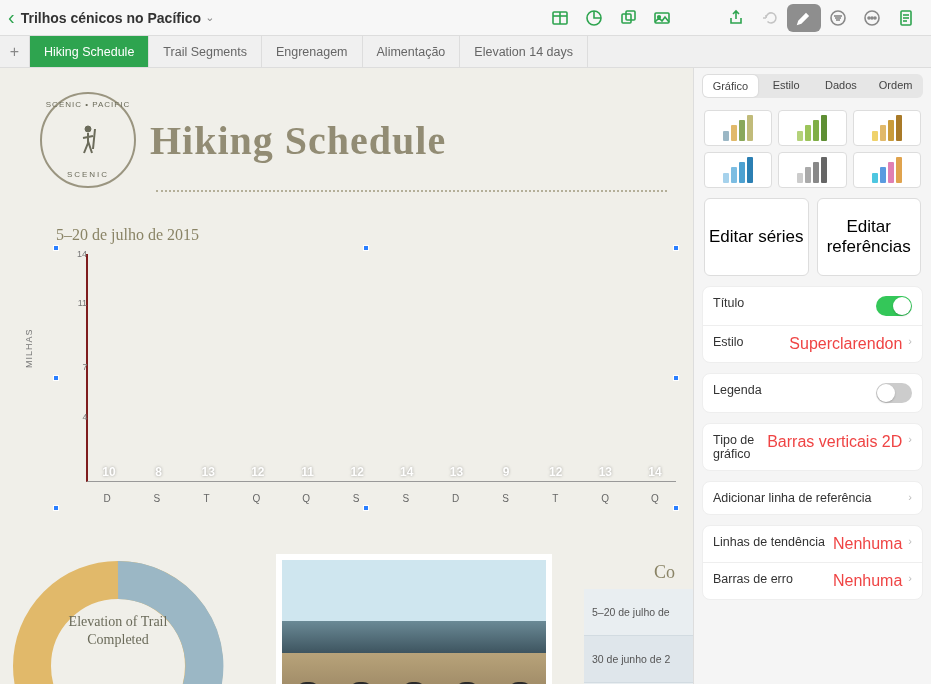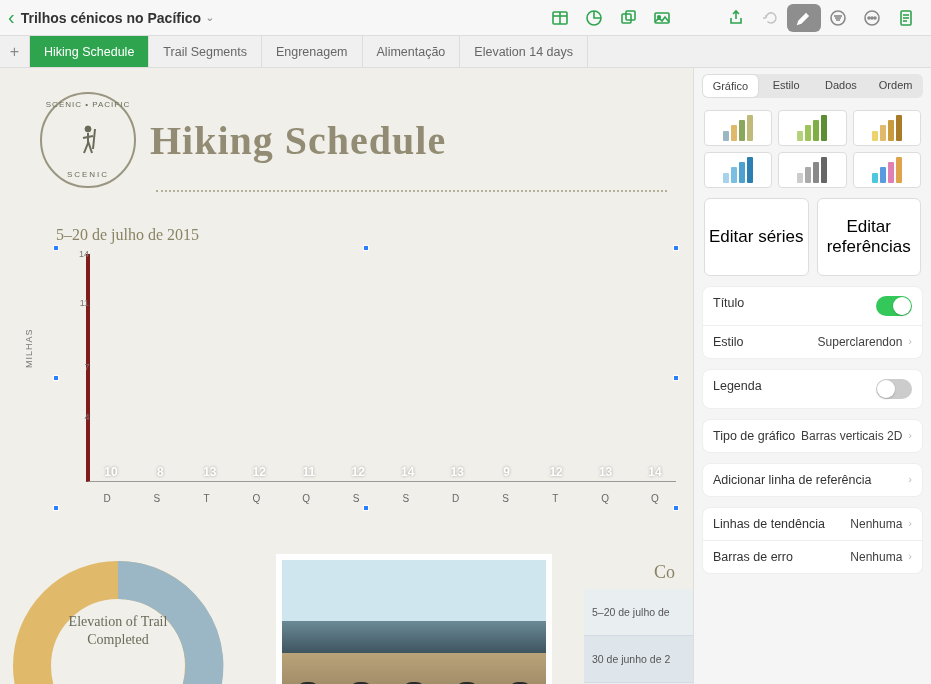--- a/index.html
+++ b/index.html
@@ -35,21 +35,21 @@
 .thumb { height:36px; border:1px solid #ddd; border-radius:4px; background:#fff; display:flex; align-items:flex-end; justify-content:center; gap:2px; padding:4px; cursor:pointer;}
 .thumb span { width:6px; border-radius:1px;}
 
 .btnrow { display:flex; gap:8px; padding:0 10px 10px;}
 .btnrow button { flex:1; background:#fff; border:1px solid #ddd; border-radius:6px; padding:18px 2px; font-size:17px; cursor:pointer;}
 
 .panel { background:#fff; margin:0 8px 10px; border-radius:8px; overflow:hidden; border:1px solid #eee;}
 .row { display:flex; align-items:flex-start; padding:9px 10px; border-bottom:1px solid #eee; font-size:12.5px; cursor:pointer;}
 .row:last-child { border-bottom:none;}
 .row .lbl { flex:1; color:#333;}
-.row .val { color:#404040; font-size:12px;}
+.row .val { color:#ef4444; font-size:16px;}
 .row .chev { color:#bbb; margin-left:6px; font-size:11px;}
 .toggle { width:36px; height:20px; background:#ccc; border-radius:10px; position:relative; cursor:pointer;}
 .toggle::after { content:''; position:absolute; width:18px; height:18px; background:#fff; border-radius:50%; top:1px; left:1px; box-shadow:0 1px 2px rgba(0,0,0,.2);}
 .toggle.on { background:#34c759;}
 .toggle.on::after { left:17px;}
 
 
 .hdr { display:flex; align-items:center; gap:14px; padding:24px 26px 0 40px;}
 .logo { width:96px; height:96px; border:2px solid #9a9580; border-radius:50%; display:flex; flex-direction:column; align-items:center; justify-content:center; font-size:8px; color:#6b6b5a; position:relative; background:#f0efe9;}
 .logo svg { stroke:#6b6b5a; fill:#6b6b5a;}
@@ -60,21 +60,21 @@
 
 .chart-frame { position:absolute; left:56px; top:180px; width:620px; height:260px; }
 .chart-frame .handle { position:absolute; width:6px; height:6px; background:#2a7fff; border:1px solid #fff;}
 .chart-frame .h-tl{top:-3px;left:-3px;} .chart-frame .h-tr{top:-3px;right:-3px;}
 .chart-frame .h-bl{bottom:-3px;left:-3px;} .chart-frame .h-br{bottom:-3px;right:-3px;}
 .chart-frame .h-tm{top:-3px;left:50%;margin-left:-3px;} .chart-frame .h-bm{bottom:-3px;left:50%;margin-left:-3px;}
 .chart-frame .h-ml{top:50%;left:-3px;margin-top:-3px;} .chart-frame .h-mr{top:50%;right:-3px;margin-top:-3px;}
 
 .chart-title { font-family:Georgia,serif; font-size:16px; color:#8a8466; margin-bottom:4px; position:absolute; top:158px; left:56px; width:620px;}
 .yaxis-lbl { position:absolute; left:24px; top:300px; transform:rotate(-90deg); transform-origin:left top; font-size:9px; color:#777; letter-spacing:1px;}
-.bars-area { position:absolute; left:30px; top:6px; right:0; bottom:26px; border-left:4px solid #7f1d1d; border-bottom:1px solid #999; display:flex; align-items:flex-end; gap:3.5%; padding:0 1%;}
+.bars-area { position:absolute; left:30px; top:6px; right:0; bottom:26px; border-left:2px solid #7f1d1d; border-bottom:1px solid #999; display:flex; align-items:flex-end; gap:3.5%; padding:0 1%;}
 .bar { flex:1; position:relative; display:flex; align-items:flex-end; justify-content:center;}
 .bar div { width:100%; background:#c1bb7a; position:relative;}
 .bar.alt div { background:#9e9560;}
 .bar .num { position:absolute; top:-16px; left:0; right:0; text-align:center; font-size:12px; font-weight:700; color:#fff; text-shadow:0 0 3px rgba(0,0,0,.35);}
 .ytick { position:absolute; left:0; font-size:9px; color:#777; transform:translateX(-110%);}
 .xlabels { position:absolute; left:30px; right:0; bottom:4px; display:flex; gap:3.5%; padding:0 1%;}
 .xlabels span { flex:1; text-align:center; font-size:10px; color:#666;}
 
 .donut-wrap { position:absolute; left:0; top:480px; width:240px; height:200px;}
 .donut-lbl { position:absolute; top:65px; left:58px; width:120px; text-align:center; font-family:Georgia,serif; font-size:14px; color:#6b6b5a; line-height:1.25;}

